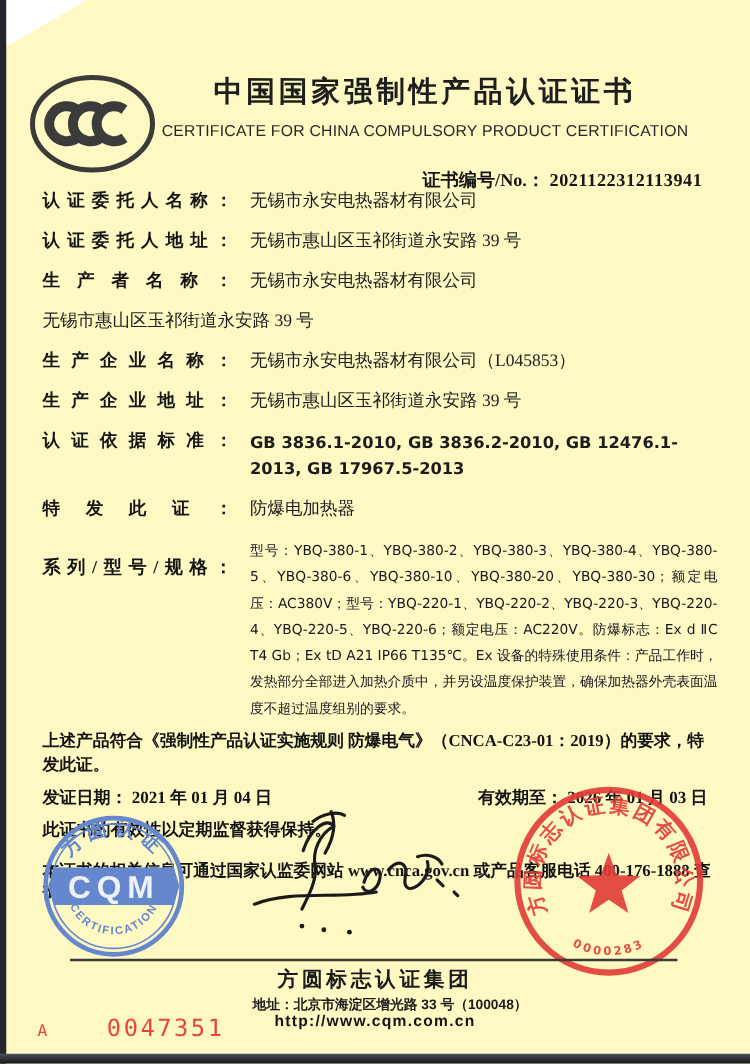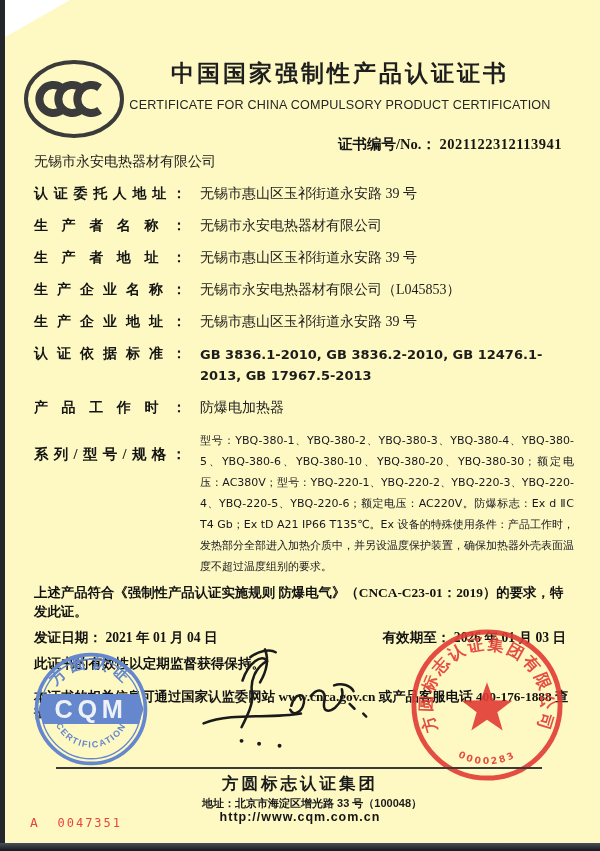--- a/index.html
+++ b/index.html
@@ -42,21 +42,21 @@
   .divider{position:absolute;left:56px;right:58px;top:767px;border-top:2px solid #3a3a3a;}
   .org{position:absolute;left:0;right:0;top:773px;text-align:center;font-size:16.5px;
        font-weight:700;letter-spacing:3px;color:#1b1b1b;}
   .addr{position:absolute;left:0;right:0;top:796px;text-align:center;font-size:11px;
        font-weight:700;font-family:"Liberation Sans","DejaVu Sans",sans-serif;color:#1b1b1b;margin-left:24px;}
   .url{position:absolute;left:0;right:0;top:810px;text-align:center;font-size:12.5px;
        font-weight:700;font-family:"Liberation Sans","DejaVu Sans",sans-serif;letter-spacing:1px;color:#141414;}
   .serial{position:absolute;left:30px;top:812px;color:#e8453c;
        font-family:"DejaVu Sans Mono","Liberation Mono",monospace;}
   .serial .pre{font-size:13px;margin-right:10px;}
-  .serial .digits{font-size:12px;letter-spacing:2px;}
+  .serial .digits{font-size:19px;letter-spacing:2px;margin-left:28px;}
 </style>
 </head>
 <body>
 
 <div class="page">
   <div class="corner"></div>
 
   <svg class="ccc" width="104" height="86" viewBox="0 0 104 86">
     <ellipse cx="52" cy="43" rx="48" ry="37" fill="none" stroke="#3b3b3b" stroke-width="4"></ellipse>
     <path d="M 39.6 31.7 A 14 14 0 1 0 39.6 54.3" fill="none" stroke="#3b3b3b" stroke-width="8"></path>
@@ -69,48 +69,48 @@
     <div class="title-en">CERTIFICATE FOR CHINA COMPULSORY PRODUCT CERTIFICATION</div>
   </div>
 
   <div class="certno">
     <span>证书编号/No.：</span>
     <span class="num">2021122312113941</span>
   </div>
 
   <div class="content">
     <div class="row">
+      <span class="lbl">认证委托人名称：</span>
       <span class="val">无锡市永安电热器材有限公司</span>
     </div>
     <div class="row">
       <span class="lbl">认证委托人地址：</span>
       <span class="val">无锡市惠山区玉祁街道永安路 39 号</span>
     </div>
     <div class="row">
       <span class="lbl">生产者名称：</span>
       <span class="val">无锡市永安电热器材有限公司</span>
     </div>
     <div class="row">
-      <span class="lbl">生产者地址：</span>
       <span class="val">无锡市惠山区玉祁街道永安路 39 号</span>
     </div>
     <div class="row">
       <span class="lbl">生产企业名称：</span>
       <span class="val">无锡市永安电热器材有限公司（L045853）</span>
     </div>
     <div class="row">
       <span class="lbl">生产企业地址：</span>
       <span class="val">无锡市惠山区玉祁街道永安路 39 号</span>
     </div>
     <div class="row row-standards">
       <span class="lbl">认证依据标准：</span>
       <span class="val">GB 3836.1-2010, GB 3836.2-2010, GB 12476.1-2013, GB 17967.5-2013</span>
     </div>
     <div class="row">
-      <span class="lbl">产品工作时：</span>
+      <span class="lbl">特发此证：</span>
       <span class="val">防爆电加热器</span>
     </div>
     <div class="row row-models">
       <span class="lbl">系列/型号/规格：</span>
       <span class="val">型号：YBQ-380-1、YBQ-380-2、YBQ-380-3、YBQ-380-4、YBQ-380-5、YBQ-380-6、YBQ-380-10、YBQ-380-20、YBQ-380-30；额定电压：AC380V；型号：YBQ-220-1、YBQ-220-2、YBQ-220-3、YBQ-220-4、YBQ-220-5、YBQ-220-6；额定电压：AC220V。防爆标志：Ex d ⅡC T4 Gb；Ex tD A21 IP66 T135℃。Ex 设备的特殊使用条件：产品工作时，发热部分全部进入加热介质中，并另设温度保护装置，确保加热器外壳表面温度不超过温度组别的要求。</span>
     </div>
 
     <div class="statement">上述产品符合《强制性产品认证实施规则 防爆电气》（CNCA-C23-01：2019）的要求，特发此证。</div>
 
     <div class="daterow">

